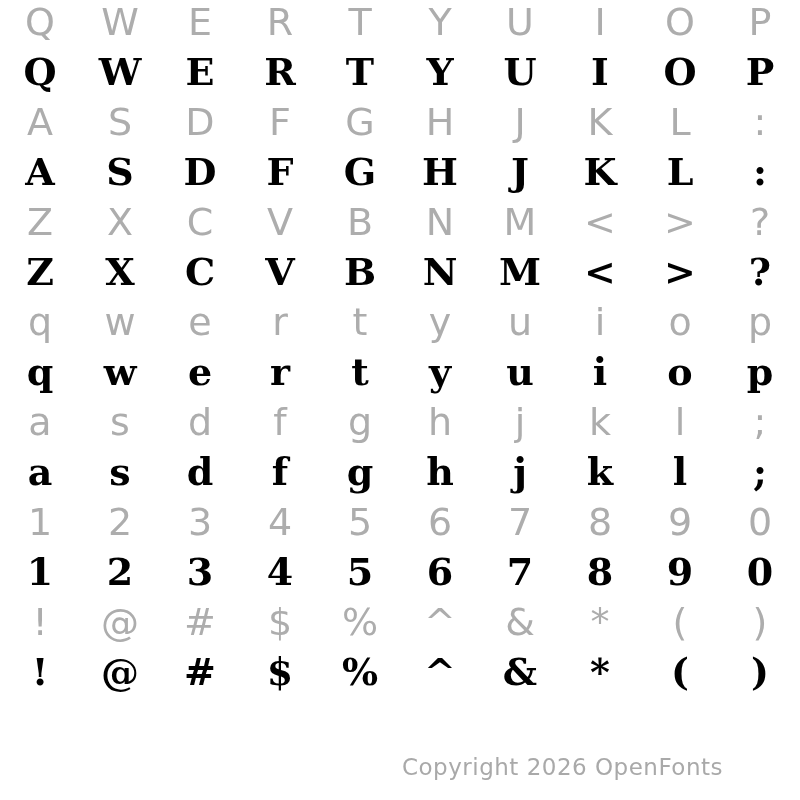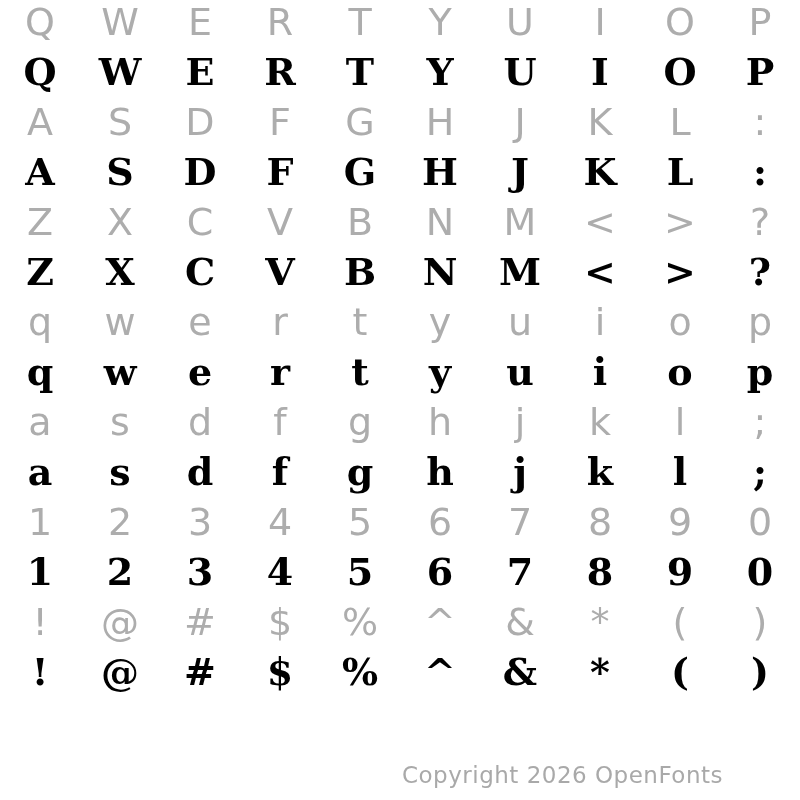--- a/index.html
+++ b/index.html
@@ -35,21 +35,21 @@
     font-weight: 400;
   }
   .row.bold {
     color: var(--bold-color, #000000);
     font-family: "DejaVu Serif", serif;
     font-weight: 700;
   }
   .footer {
     position: absolute;
     right: 77px;
-    bottom: 12px;
+    bottom: 20px;
     font-size: 23px;
     letter-spacing: 0.5px;
     color: var(--footer-color, #a9a9a9);
     font-family: "DejaVu Sans", sans-serif;
   }
 </style>
 </head>
 <body style="background: rgb(255, 255, 255);">
 
 <div class="specimen-grid">

